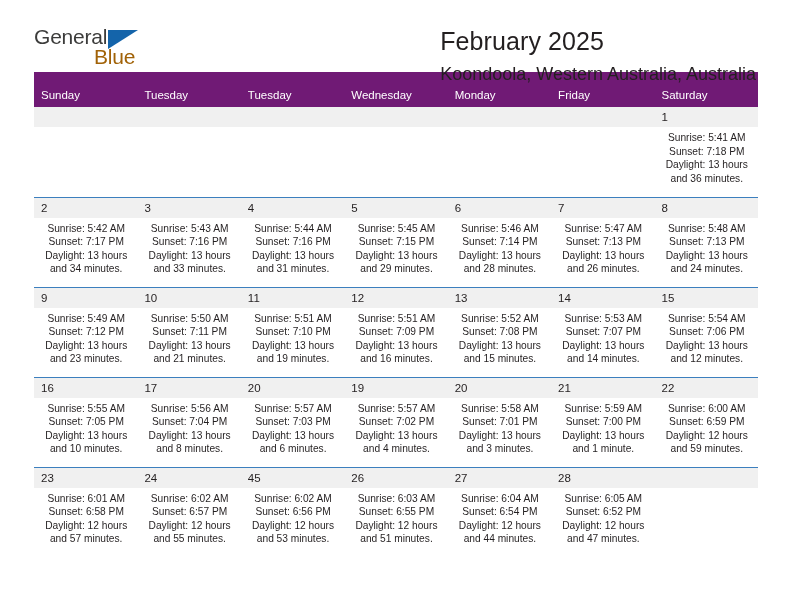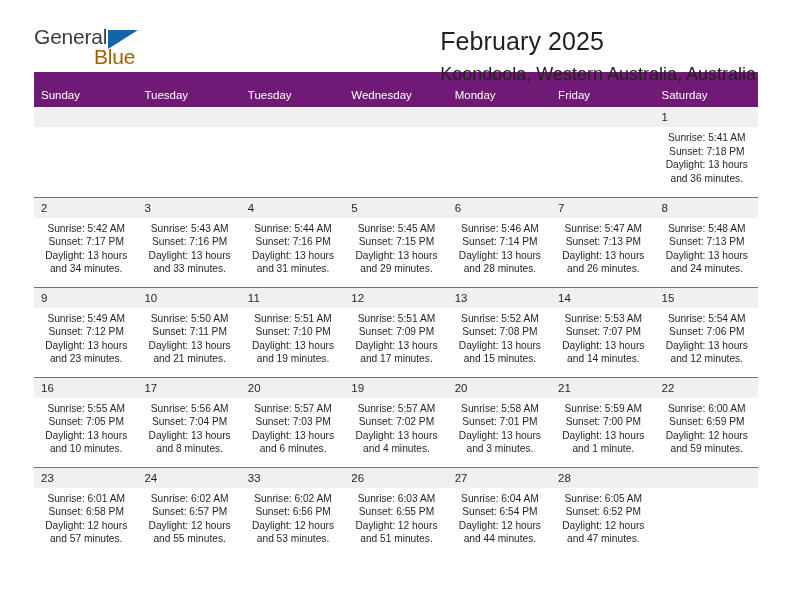--- a/index.html
+++ b/index.html
@@ -274,21 +274,21 @@
                 <div>Daylight: 13 hours</div>
                 <div>and 19 minutes.</div>
               </div>
             </td>
             <td>
               <div class="daynum">12</div>
               <div class="details">
                 <div>Sunrise: 5:51 AM</div>
                 <div>Sunset: 7:09 PM</div>
                 <div>Daylight: 13 hours</div>
-                <div>and 17 minutes.</div>
+                <div>and 16 minutes.</div>
               </div>
             </td>
             <td>
               <div class="daynum">13</div>
               <div class="details">
                 <div>Sunrise: 5:52 AM</div>
                 <div>Sunset: 7:08 PM</div>
                 <div>Daylight: 13 hours</div>
                 <div>and 15 minutes.</div>
               </div>
@@ -390,21 +390,21 @@
             <td>
               <div class="daynum">24</div>
               <div class="details">
                 <div>Sunrise: 6:02 AM</div>
                 <div>Sunset: 6:57 PM</div>
                 <div>Daylight: 12 hours</div>
                 <div>and 55 minutes.</div>
               </div>
             </td>
             <td>
-              <div class="daynum">33</div>
+              <div class="daynum">45</div>
               <div class="details">
                 <div>Sunrise: 6:02 AM</div>
                 <div>Sunset: 6:56 PM</div>
                 <div>Daylight: 12 hours</div>
                 <div>and 53 minutes.</div>
               </div>
             </td>
             <td>
               <div class="daynum">26</div>
               <div class="details">

